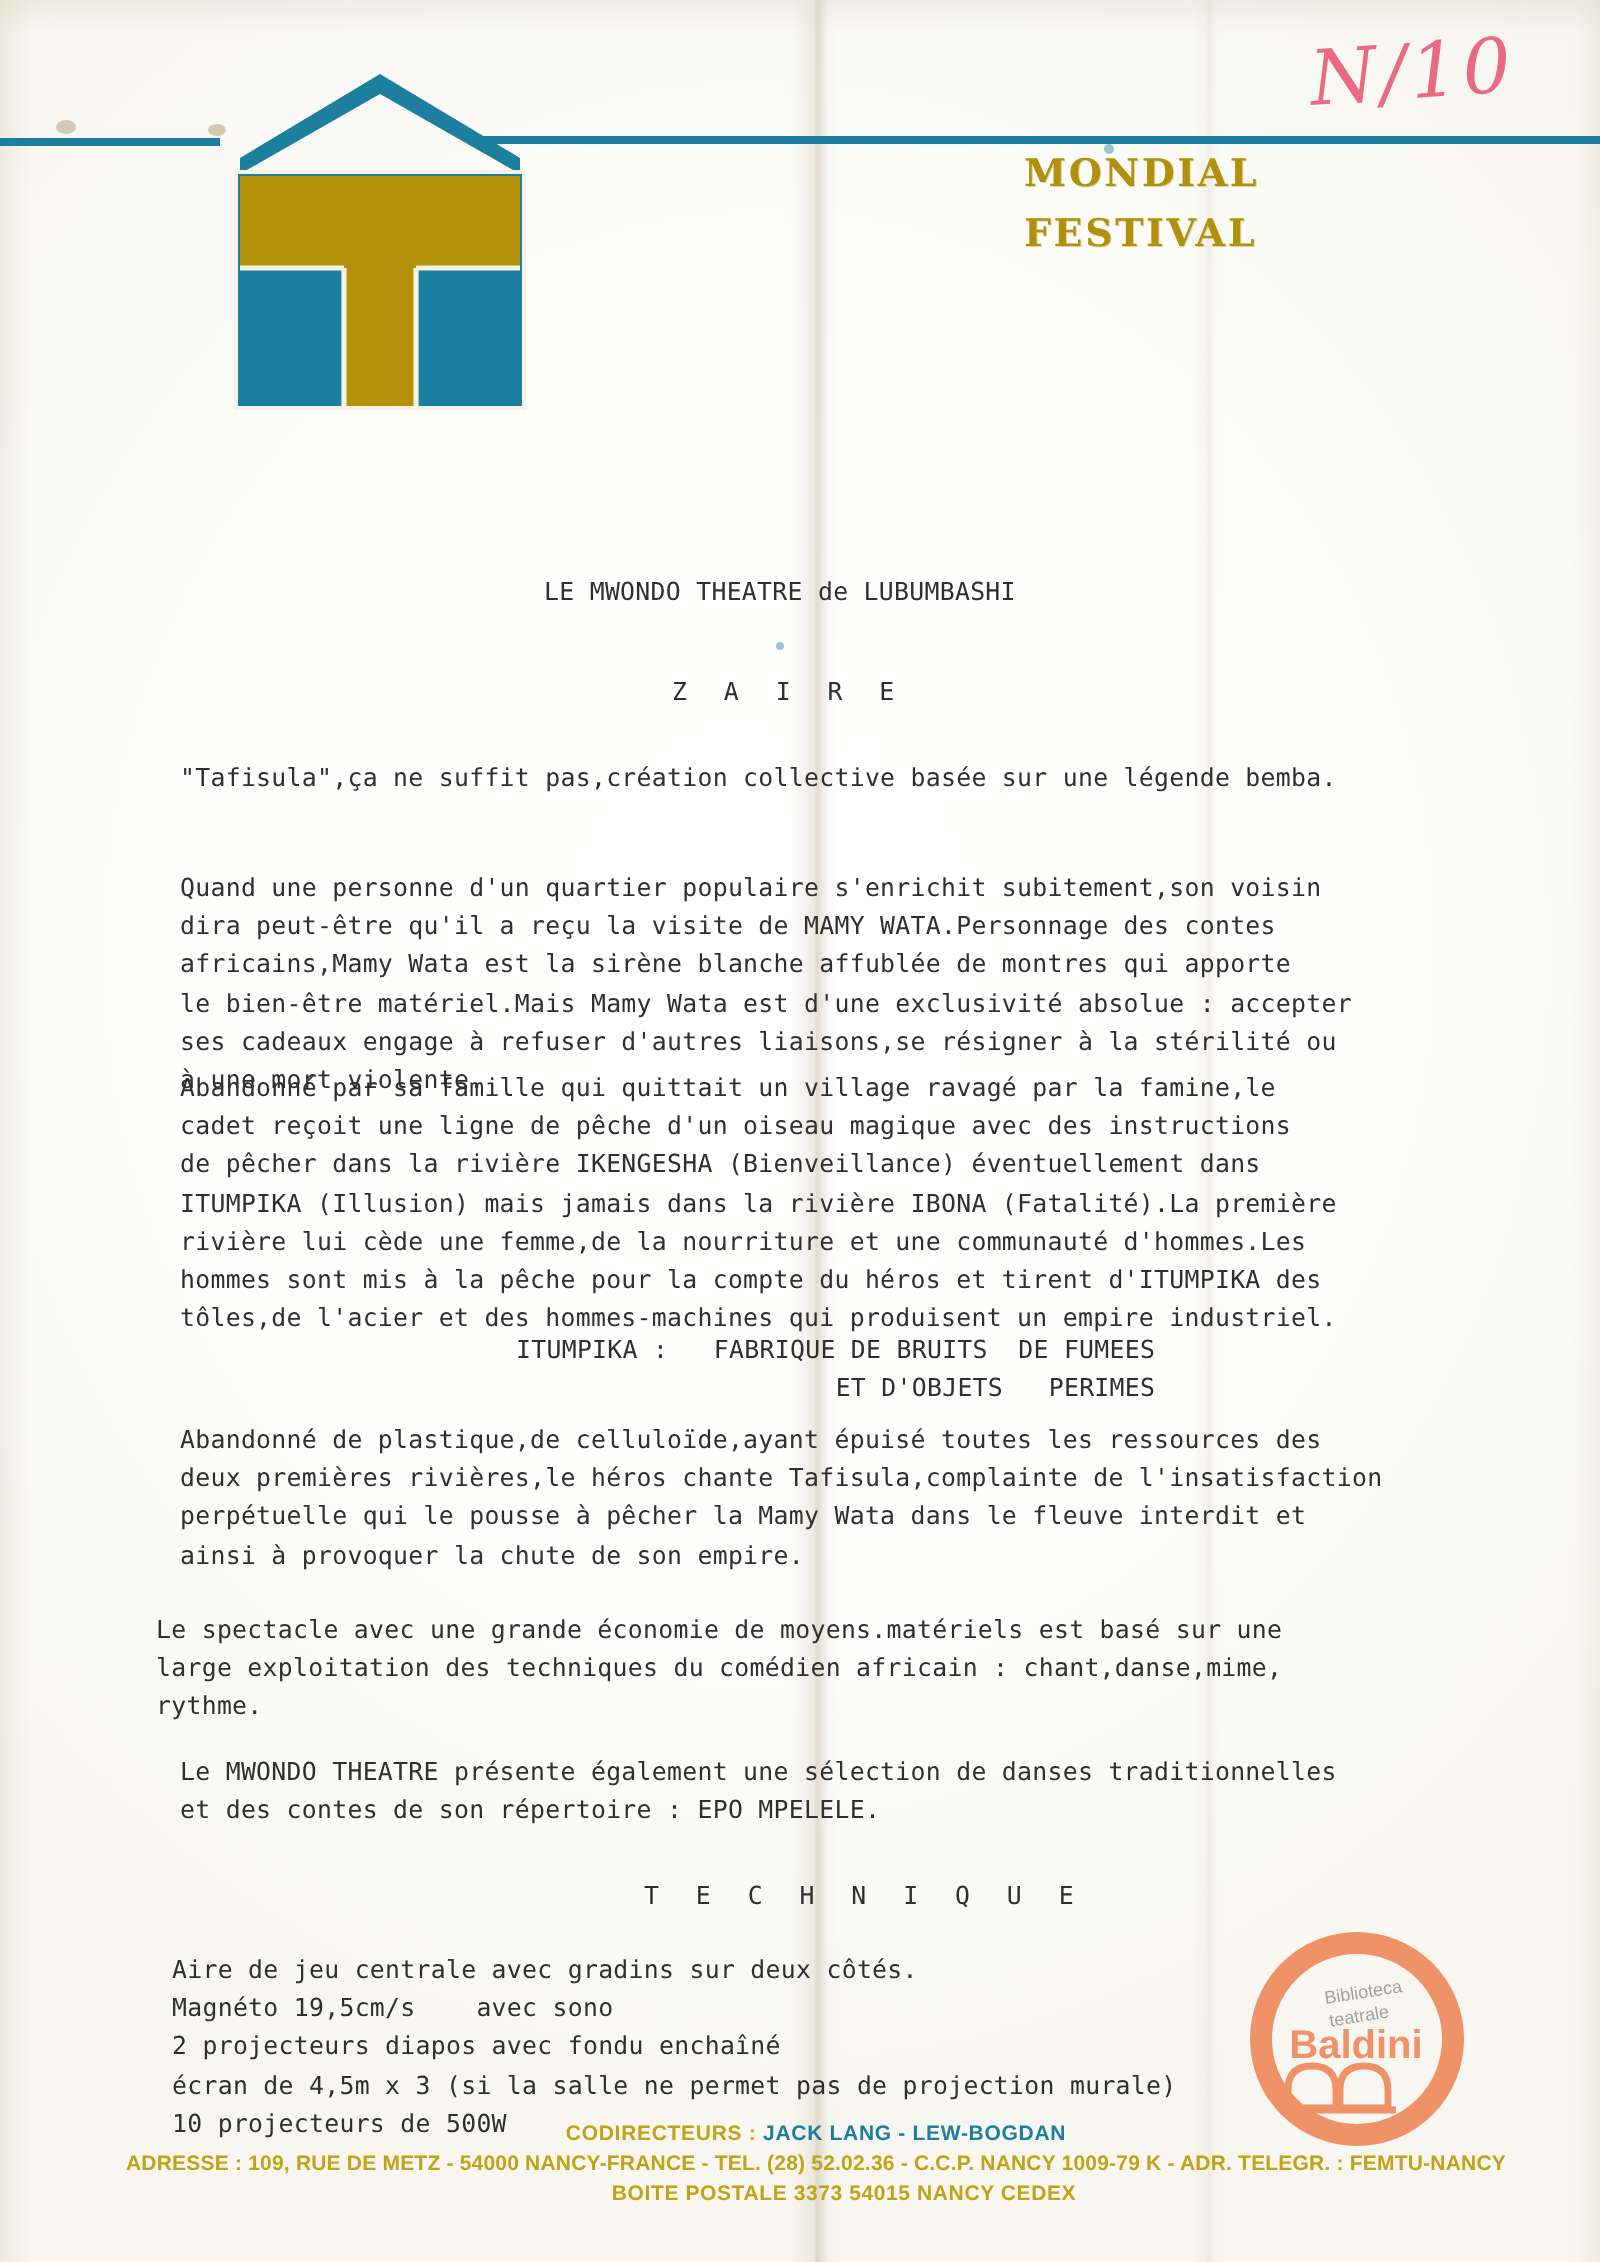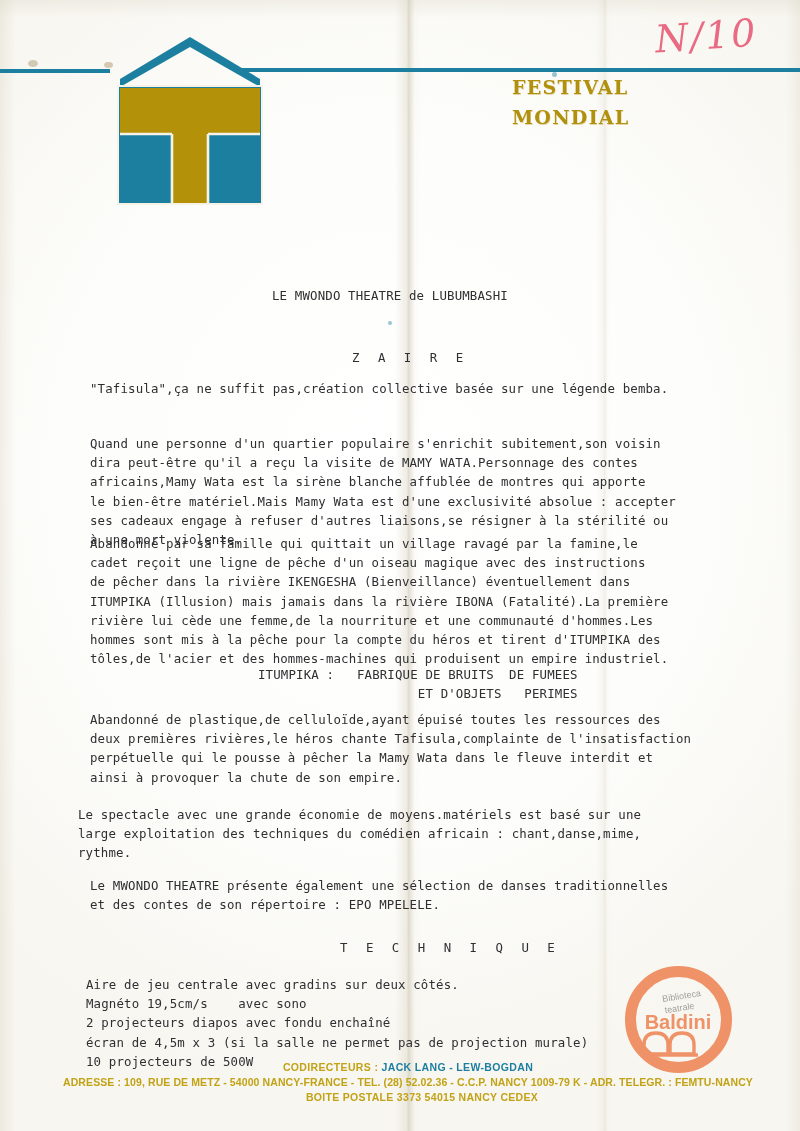--- a/index.html
+++ b/index.html
@@ -114,29 +114,29 @@
     line-height: 19.2px;
     color: #2f2f32;
     letter-spacing: 0.15px;
   }
   .blk {
     position: absolute;
     white-space: pre;
   }
 
   .heading-doc { left: 272px; top: 286px; }
-  .heading-zaire { left: 352px; top: 336px; letter-spacing: 5.5px; margin-top: 12px; }
+  .heading-zaire { left: 336px; top: 336px; letter-spacing: 5.5px; }
   .para-1 { left: 90px; top: 379px; }
   .para-2 { left: 90px; top: 420px; margin-top: 14px; }
   .para-3 { left: 90px; top: 534px; }
   .itumpika { left: 258px; top: 665px; text-align: right; }
   .para-4 { left: 90px; top: 710px; }
   .para-5 { left: 78px; top: 805px; }
   .para-6 { left: 90px; top: 876px; }
-  .heading-technique { left: 340px; top: 938px; letter-spacing: 5.5px; }
+  .heading-technique { left: 322px; top: 938px; letter-spacing: 5.5px; }
   .tech-list { left: 86px; top: 975px; }
 
   
   .stamp {
     position: absolute;
     left: 622px;
     top: 963px;
     width: 113px;
     height: 113px;
     opacity: 0.93;
@@ -202,22 +202,22 @@
       <rect x="10" y="55" width="140" height="46" fill="#b39109"></rect>
       <rect x="62" y="55" width="36" height="115" fill="#b39109"></rect>
 
       <path d="M62 101 L62 170 M98 101 L98 170 M10 101 L62 101 M98 101 L150 101" stroke="#f6f3e6" stroke-width="2.6" fill="none"></path>
 
       <rect x="8" y="53" width="144" height="118" fill="none" stroke="#f6f3e6" stroke-width="2"></rect>
     </svg>
   </div>
 
   <div class="festival-title">
+    <div>MONDIAL</div>
     <div>FESTIVAL</div>
-    <div>MONDIAL</div>
   </div>
 
   <div class="red-mark">N/10</div>
 
   <div class="typed">
     <div class="blk heading-doc">LE MWONDO THEATRE de LUBUMBASHI</div>
     <div class="blk heading-zaire">Z A I R E</div>
     <div class="blk para-1">"Tafisula",ça ne suffit pas,création collective basée sur une légende bemba.</div>
     <div class="blk para-2">Quand une personne d'un quartier populaire s'enrichit subitement,son voisin
 dira peut-être qu'il a reçu la visite de MAMY WATA.Personnage des contes

